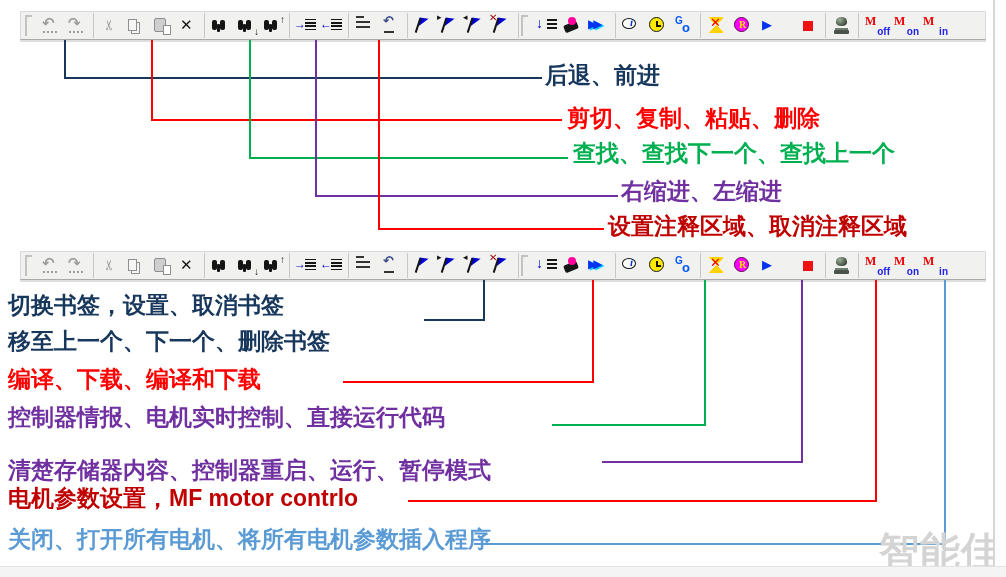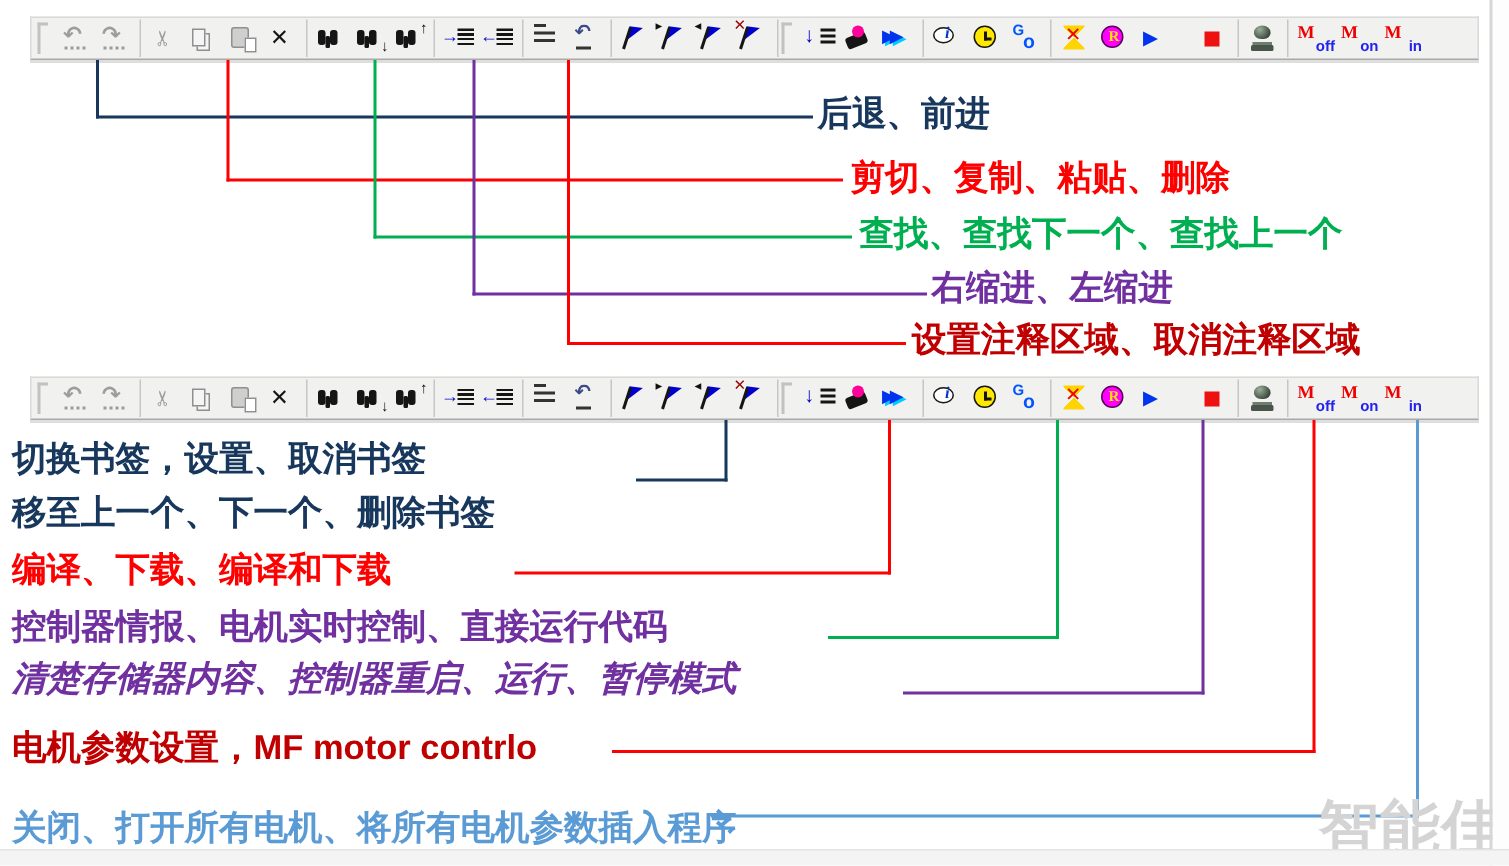--- a/index.html
+++ b/index.html
@@ -138,23 +138,23 @@
   .label{position:absolute;font-size:23px;font-weight:bold;line-height:1.1;white-space:nowrap;}
   .a-t1{left:545px;top:63px;}
   .a-t2{left:567px;top:106px;}
   .a-t3{left:573px;top:143px;}
   .a-t4{left:621px;top:181px;}
   .a-t5{left:608px;top:214px;}
   .a-b1{left:8px;top:293px;}
   .a-b2{left:8px;top:329px;}
   .a-b3{left:8px;top:367px;text-align:center;}
   .a-b4{left:8px;top:405px;}
-  .a-b5{left:8px;top:440px;font-style:italic;}
+  .a-b5{left:8px;top:458px;}
   .a-b6{left:8px;top:486px;}
-  .a-b7{left:8px;top:527px;margin-top:12px;}
+  .a-b7{left:8px;top:527px;}
 
   .watermark{position:absolute;left:879px;top:524px;font-size:40px;font-weight:bold;letter-spacing:1px;white-space:nowrap;}
 </style>
 </head>
 <body>
 
 <div class="toolbar t1">
   <span class="tb-handle"></span>
 <div class="tb-group">
       <span class="tb-btn b-undo disabled">
@@ -424,21 +424,21 @@
 <div class="ln l-b4h" style="background: rgb(0, 176, 80);"></div>
 <div class="ln l-b5v" style="background: rgb(112, 48, 160);"></div>
 <div class="ln l-b5h" style="background: rgb(112, 48, 160);"></div>
 <div class="ln l-b6v" style="background: rgb(255, 0, 0);"></div>
 <div class="ln l-b6h" style="background: rgb(255, 0, 0);"></div>
 <div class="ln l-b7v" style="background: rgb(91, 155, 213);"></div>
 <div class="ln l-b7h" style="background: rgb(91, 155, 213);"></div>
 
 <div class="label a-t1" style="color: rgb(23, 55, 93); text-align: center;">后退、前进</div>
 <div class="label a-t2" style="color: rgb(255, 0, 0);">剪切、复制、粘贴、删除</div>
-<div class="label a-t3" style="color: rgb(0, 176, 80);">查找、查找下一个、查找上一个</div>
+<div class="label a-t3" style="color: rgb(0, 176, 80); font-family: Liberation Mono, monospace;">查找、查找下一个、查找上一个</div>
 <div class="label a-t4" style="color: rgb(112, 48, 160); font-family: Liberation Mono, monospace;">右缩进、左缩进</div>
 <div class="label a-t5" style="color: rgb(192, 0, 0);">设置注释区域、取消注释区域</div>
 
 <div class="label a-b1" style="color: rgb(23, 55, 93);">切换书签，设置、取消书签</div>
 <div class="label a-b2" style="color: rgb(23, 55, 93);">移至上一个、下一个、删除书签</div>
 <div class="label a-b3" style="color: rgb(255, 0, 0);">编译、下载、编译和下载</div>
 <div class="label a-b4" style="color: rgb(112, 48, 160);">控制器情报、电机实时控制、直接运行代码</div>
 <div class="label a-b5" style="color: rgb(112, 48, 160);">清楚存储器内容、控制器重启、运行、暂停模式</div>
 <div class="label a-b6" style="color: rgb(192, 0, 0);">电机参数设置，MF motor contrlo</div>
 <div class="label a-b7" style="color: rgb(91, 155, 213);">关闭、打开所有电机、将所有电机参数插入程序</div>

